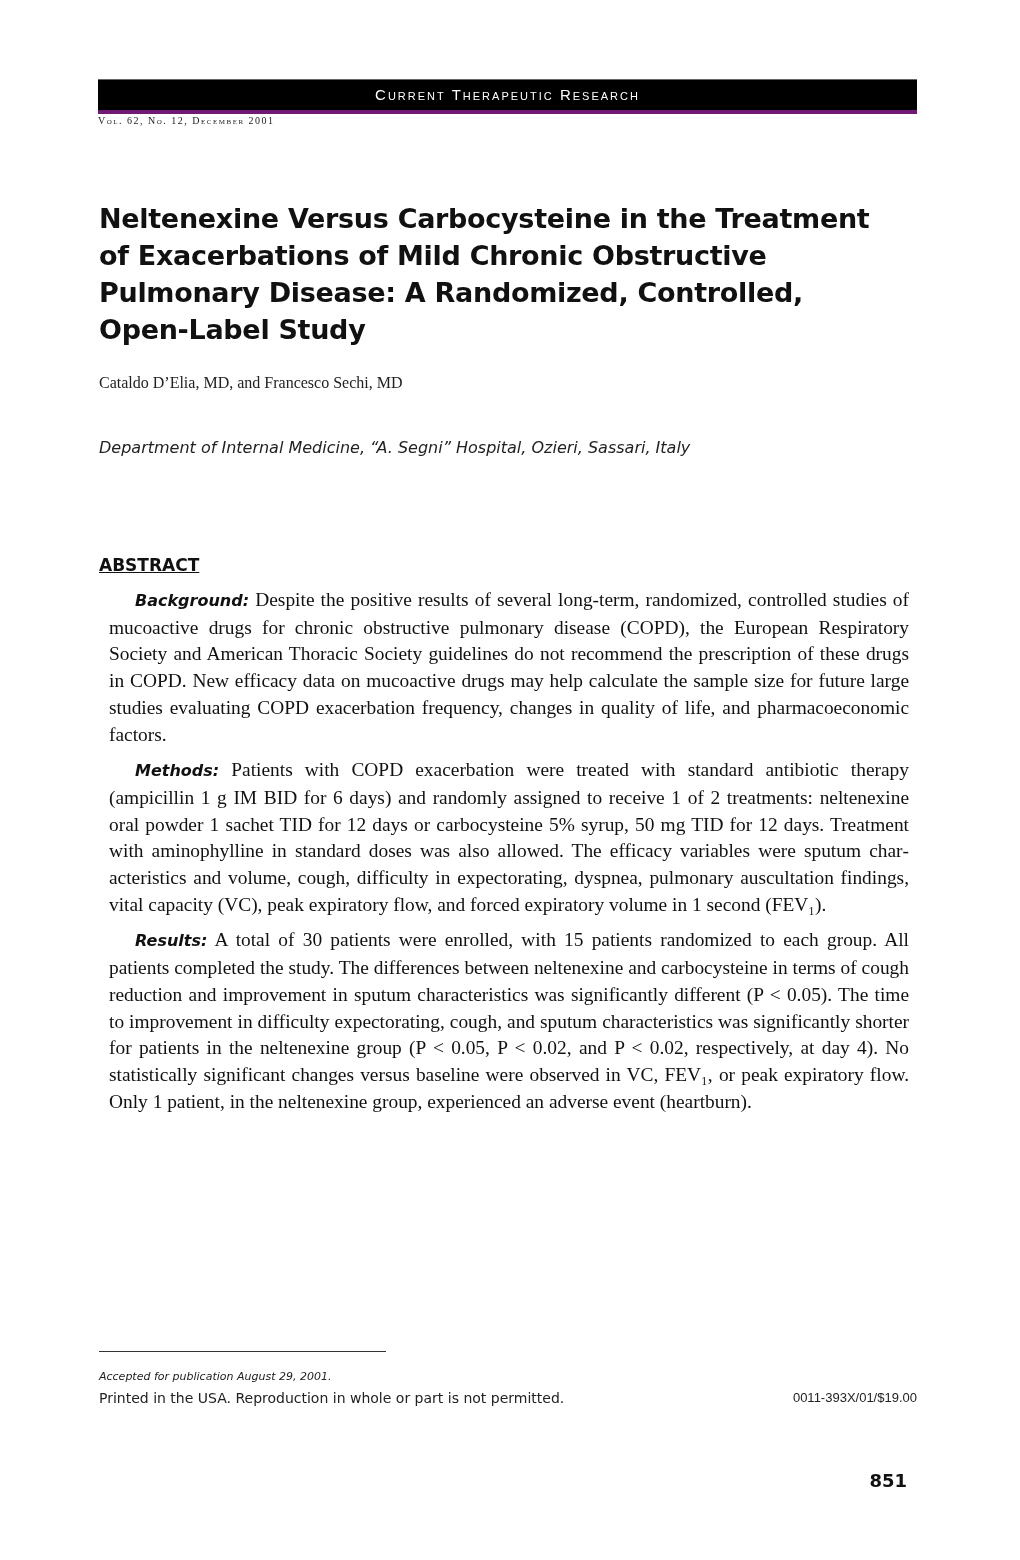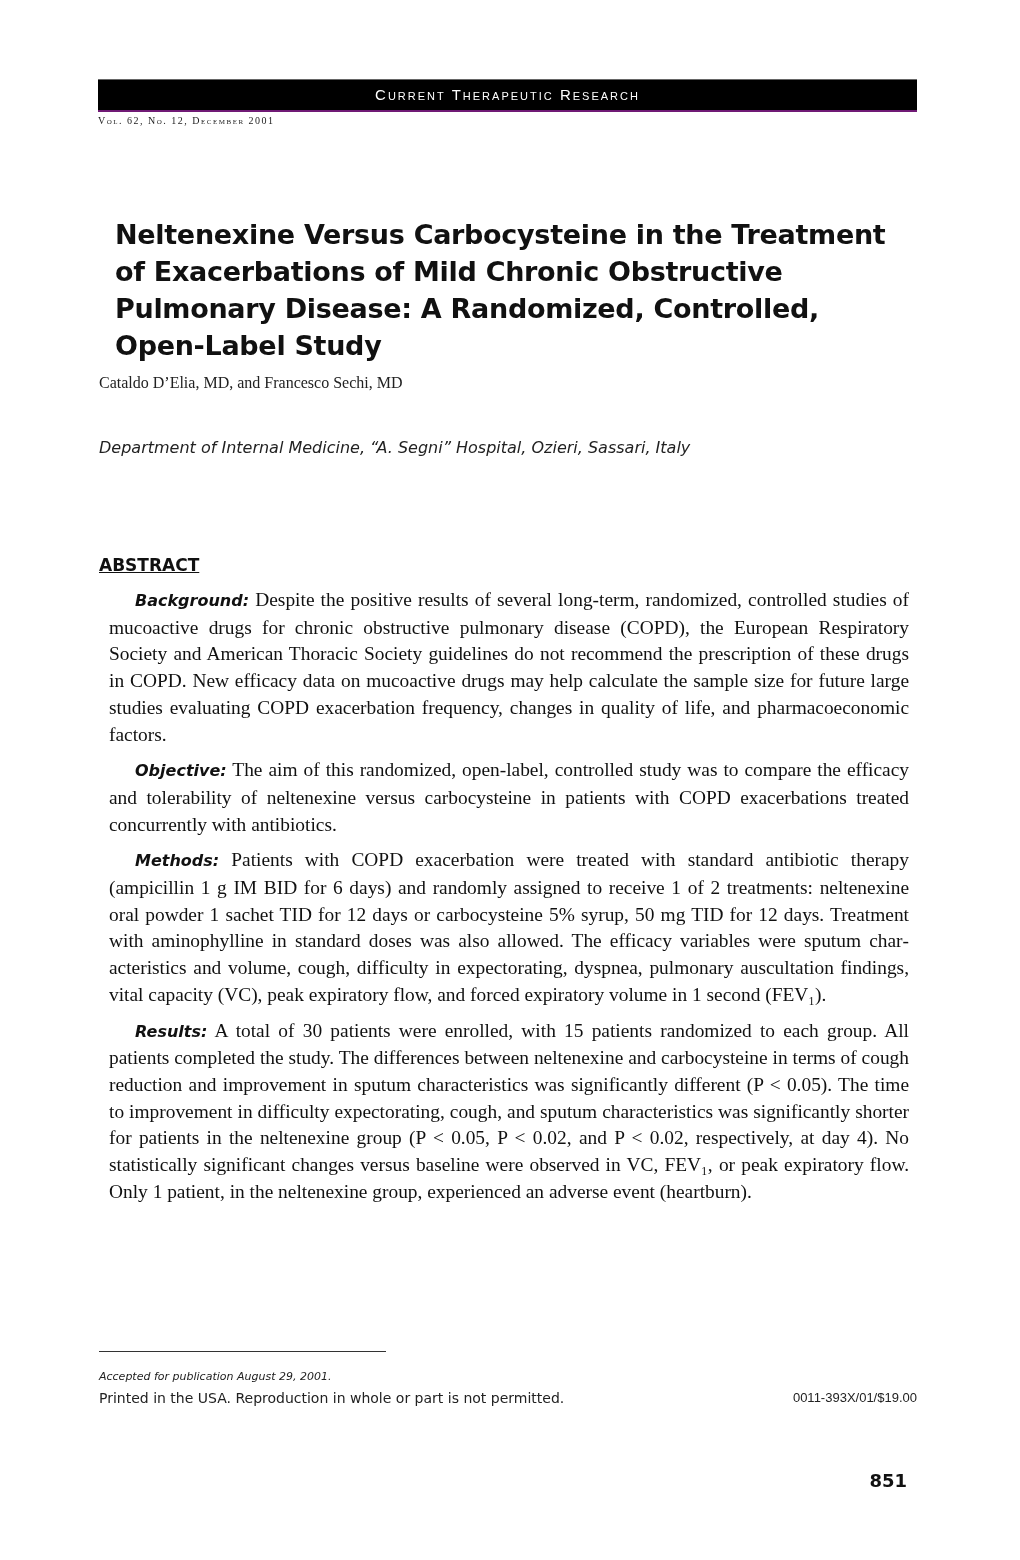--- a/index.html
+++ b/index.html
@@ -2,31 +2,31 @@
 <html><head>
 <meta charset="utf-8">
 <style>
   html, body { margin: 0; padding: 0; background: #ffffff; }
   body { width: 1020px; height: 1560px; position: relative; overflow: hidden; color: #111; }
   .journal-bar {
     position: absolute; left: 98px; top: 79px; width: 819px; height: 30px;
     background: #000; color: #fff; text-align: center;
     font-family: "Liberation Sans", sans-serif; font-size: 15px; letter-spacing: 2px;
     font-variant: small-caps; line-height: 30px;
-    border-top: 1px solid #666; border-bottom: 2px solid #701a75;
+    border-top: 1px solid #666; border-bottom: 4px solid #701a75;
   }
   .volume-line {
     position: absolute; left: 98px; width: 819px; top: 115px; text-align: left;
     font-family: "Liberation Serif", serif; font-size: 10px; letter-spacing: 1.5px;
     font-variant: small-caps; color: #222;
   }
   .title {
     position: absolute; left: 99px; top: 200px; width: 800px;
     font-family: "DejaVu Sans", sans-serif; font-weight: bold; font-size: 27px;
-    line-height: 37px; letter-spacing: -0.3px; margin: 16px; color: #111;
+    line-height: 37px; letter-spacing: -0.3px; margin: 0; color: #111;
   }
   .authors {
     position: absolute; left: 99px; top: 374px;
     font-family: Liberation Serif, serif; font-size: 16px; color: #222;
   }
   .affiliation {
     position: absolute; left: 99px; top: 438px;
     font-family: "DejaVu Sans", sans-serif; font-style: italic; font-size: 16px; color: #222;
   }
   .abstract-heading {
@@ -74,24 +74,20 @@
 <div class="authors">Cataldo D’Elia, MD, and Francesco Sechi, MD</div>
 <div class="affiliation">Department of Internal Medicine, “A. Segni” Hospital, Ozieri, Sassari, Italy</div>
 
 <h2 class="abstract-heading">ABSTRACT</h2>
 <div class="abstract-body">
   <p>
     <span class="lbl">Background:</span>
     <span>Despite the positive results of several long-term, randomized, controlled studies of mucoactive drugs for chronic obstructive pulmonary dis­ease (COPD), the European Respiratory Society and American Thoracic Society guidelines do not recommend the prescription of these drugs in COPD. New efficacy data on mucoactive drugs may help calculate the sample size for future large studies evaluating COPD exacerbation frequency, changes in quality of life, and pharmacoeconomic factors.</span>
   </p>
   <p>
-    <span class="lbl">Objective:</span>
-    <span>The aim of this randomized, open-label, controlled study was to compare the efficacy and tolerability of neltenexine versus carbocysteine in patients with COPD exacerbations treated concurrently with antibiotics.</span>
-  </p>
-  <p>
     <span class="lbl">Methods:</span>
     <span>Patients with COPD exacerbation were treated with standard an­tibiotic therapy (ampicillin 1 g IM BID for 6 days) and randomly assigned to receive 1 of 2 treatments: neltenexine oral powder 1 sachet TID for 12 days or carbocysteine 5% syrup, 50 mg TID for 12 days. Treatment with aminophylline in standard doses was also allowed. The efficacy variables were sputum char­acteristics and volume, cough, difficulty in expectorating, dyspnea, pulmonary auscultation findings, vital capacity (VC), peak expiratory flow, and forced ex­piratory volume in 1 second (FEV₁).</span>
   </p>
   <p>
     <span class="lbl">Results:</span>
     <span>A total of 30 patients were enrolled, with 15 patients randomized to each group. All patients completed the study. The differences between nelte­nexine and carbocysteine in terms of cough reduction and improvement in sputum characteristics was significantly different (P &lt; 0.05). The time to im­provement in difficulty expectorating, cough, and sputum characteristics was significantly shorter for patients in the neltenexine group (P &lt; 0.05, P &lt; 0.02, and P &lt; 0.02, respectively, at day 4). No statistically significant changes versus baseline were observed in VC, FEV₁, or peak expiratory flow. Only 1 patient, in the neltenexine group, experienced an adverse event (heartburn).</span>
   </p>
 </div>
 
 <div class="footnote-rule"></div>

